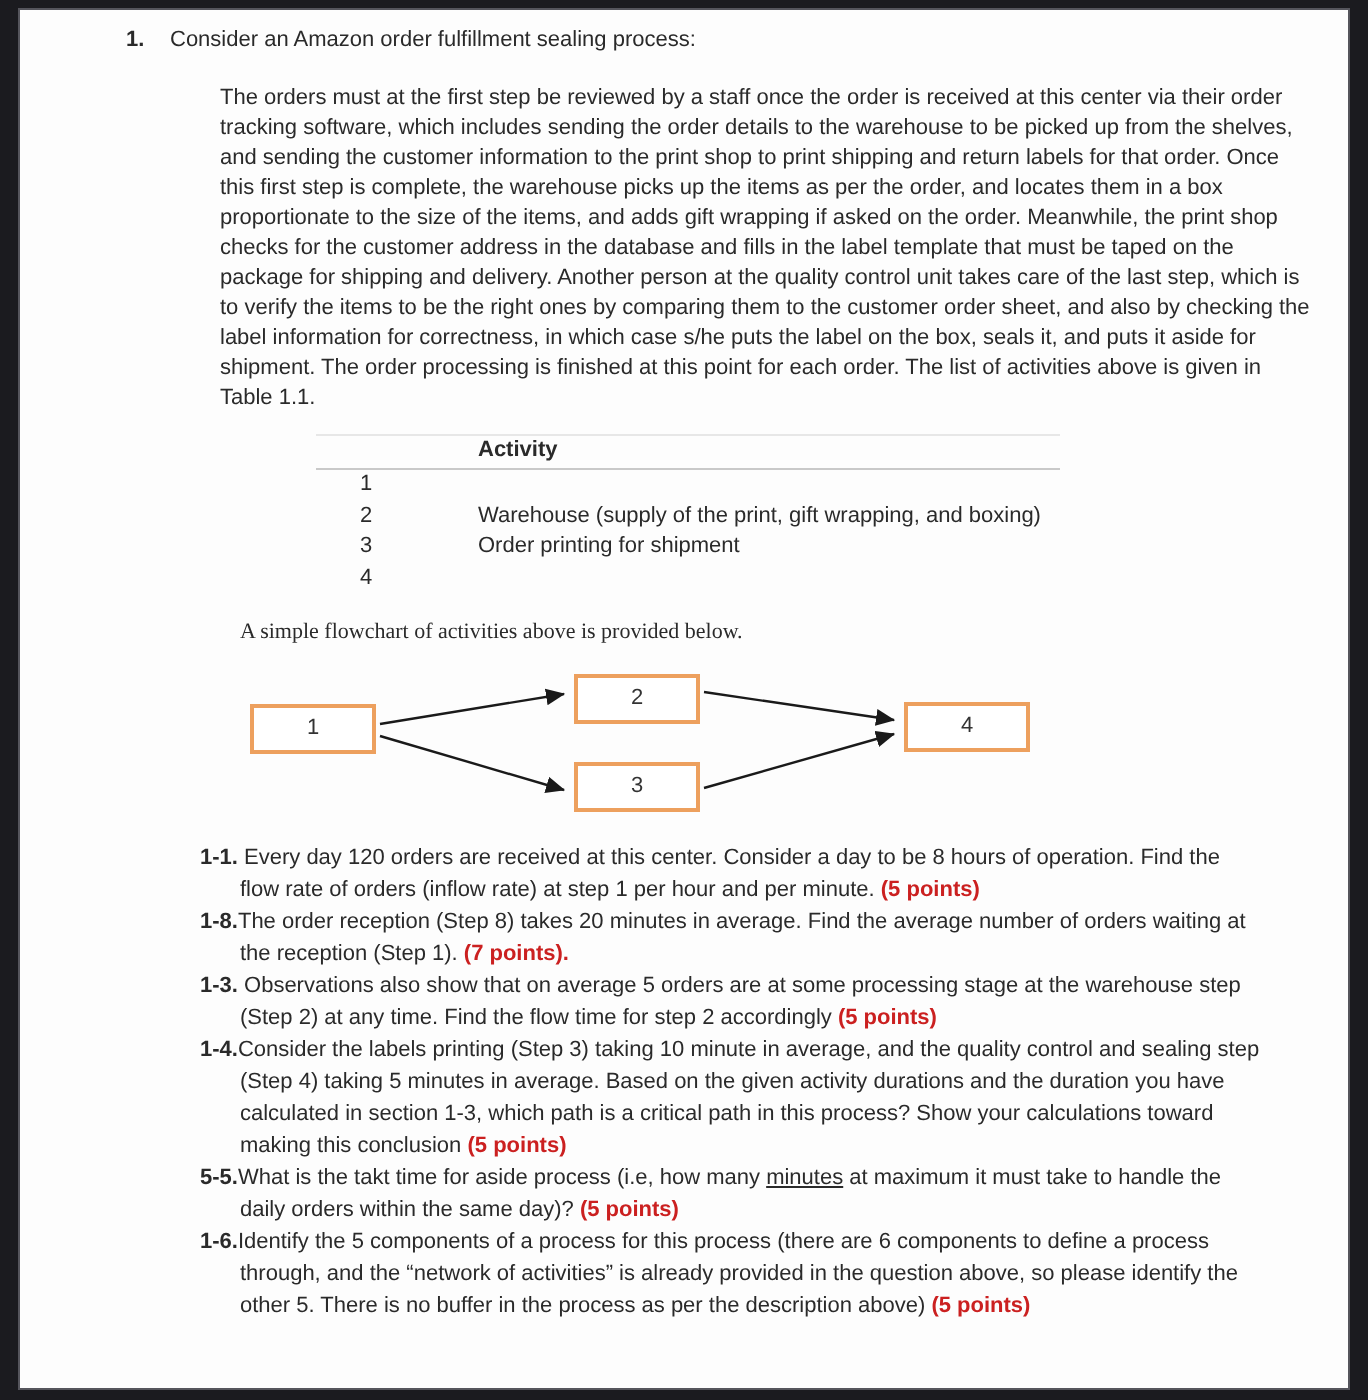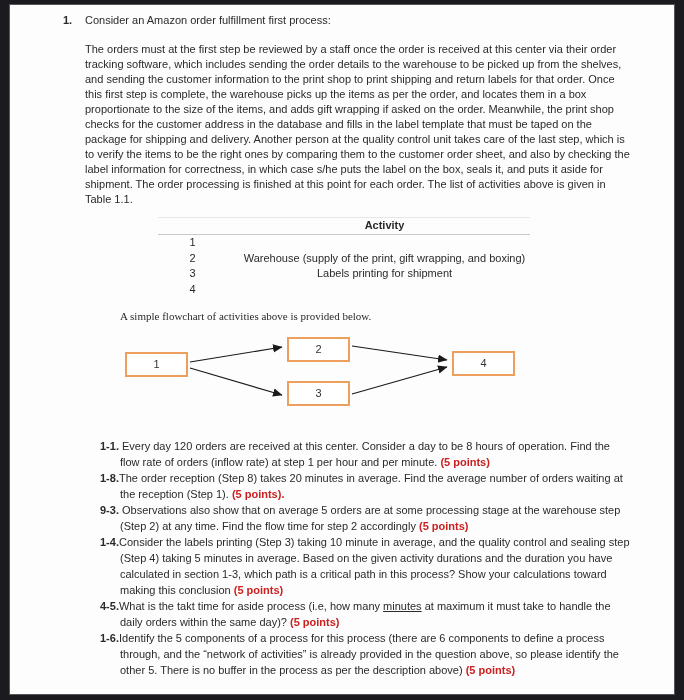--- a/index.html
+++ b/index.html
@@ -12,23 +12,23 @@
   .page{
     position:absolute;left:10px;top:5px;right:10px;bottom:6px;
     background:#fdfdfd;color:#2a2a2a;
     box-shadow:0 0 0 1px #55555c;
     font-size:11px;line-height:15px;
   }
   
   .title-row{margin:8px 0 0 53px;}
   .qno{display:inline-block;width:22px;font-weight:bold;}
   
-  .body-para{margin:14px 0 0 75px;width:549px;line-height:15px;}
+  .body-para{margin:14px 0 0 100px;width:549px;line-height:15px;}
   
-  .acttable{margin:10px 0 0 148px;width:372px;text-align:center;}
+  .acttable{margin:10px 0 0 148px;width:372px;}
   .thead{display:flex;border-bottom:1px solid #c9c9c9;padding-bottom:1px;
          border-top:1px solid #e7e7e7;}
   .trow{display:flex;line-height:15.5px;}
   .trow:first-of-type{margin-top:3px;}
   .tnum{display:inline-block;width:25px;padding-left:22px;flex:none;}
   .tact{flex:1;padding-left:34px;}
   .th{font-weight:bold;}
   
   .flowintro{margin:12px 0 0 110px;font-family:Liberation Serif, serif;}
   
@@ -38,50 +38,50 @@
     position:absolute;width:63px;height:25px;box-sizing:border-box;
     border:2px solid #eda05e;background:#fff;
     display:flex;align-items:center;justify-content:center;
     font-size:11px;color:#333;
   }
   .b1{left:0;top:17px;}
   .b2{left:162px;top:2px;}
   .b3{left:162px;top:46px;}
   .b4{left:327px;top:16px;}
   
-  .questions{margin:27px 0 0 90px;width:530px;}
+  .questions{margin:10px 0 0 90px;width:530px;}
   .q{padding-left:20px;text-indent:-20px;line-height:16px;margin:0;}
   .qnum{font-weight:bold;}
   .red{color:#cb2020;font-weight:bold;}
   .u{text-decoration:underline;text-align:center;}
 </style>
 </head>
 <body>
 
 <div class="page">
 
-  <div class="title-row"><span class="qno">1.</span><span>Consider an Amazon order fulfillment first process:</span></div>
+  <div class="title-row"><span class="qno">1.</span><span>Consider an Amazon order fulfillment sealing process:</span></div>
 
   <p class="body-para">The orders must at the first step be reviewed by a staff once the order is received at this center via their order tracking software, which includes sending the order details to the warehouse to be picked up from the shelves, and sending the customer information to the print shop to print shipping and return labels for that order. Once this first step is complete, the warehouse picks up the items as per the order, and locates them in a box proportionate to the size of the items, and adds gift wrapping if asked on the order. Meanwhile, the print shop checks for the customer address in the database and fills in the label template that must be taped on the package for shipping and delivery. Another person at the quality control unit takes care of the last step, which is to verify the items to be the right ones by comparing them to the customer order sheet, and also by checking the label information for correctness, in which case s/he puts the label on the box, seals it, and puts it aside for shipment. The order processing is finished at this point for each order. The list of activities above is given in Table 1.1.</p>
 
   <div class="acttable">
     <div class="thead">
         <span class="tnum"></span>
         <span class="tact th">Activity</span>
       </div>
     <div class="trow">
         <span class="tnum">1</span>
       </div>
     <div class="trow">
         <span class="tnum">2</span>
         <span class="tact">Warehouse (supply of the print, gift wrapping, and boxing)</span>
       </div>
     <div class="trow">
         <span class="tnum">3</span>
-        <span class="tact">Labels printing for shipment</span>
+        <span class="tact">Order printing for shipment</span>
       </div>
     <div class="trow">
         <span class="tnum">4</span>
       </div>
   </div>
 
   <p class="flowintro">A simple flowchart of activities above is provided below.</p>
 
   <div class="flow">
     <svg width="410" height="76" viewBox="0 0 410 76">
@@ -96,20 +96,20 @@
       <line x1="227" y1="59" x2="322" y2="32" stroke="#1a1a1a" stroke-width="1.2" marker-end="url(#ah)"></line>
     </svg>
     <div class="fbox b1">1</div>
     <div class="fbox b2">2</div>
     <div class="fbox b3">3</div>
     <div class="fbox b4">4</div>
   </div>
 
   <div class="questions">
     <p class="q"><span class="qnum">1-1. </span><span>Every day 120 orders are received at this center. Consider a day to be 8 hours of operation. Find the flow rate of orders (inflow rate) at step 1 per hour and per minute. </span><span class="u"></span><span></span><span class="red">(5 points)</span></p>
-    <p class="q"><span class="qnum">1-8.</span><span>The order reception (Step 8) takes 20 minutes in average. Find the average number of orders waiting at the reception (Step 1). </span><span class="u"></span><span></span><span class="red">(5 points).</span></p>
-    <p class="q"><span class="qnum">9-3. </span><span>Observations also show that on average 5 orders are at some processing stage at the warehouse step (Step 2) at any time. Find the flow time for step 2 accordingly </span><span class="u"></span><span></span><span class="red">(5 points)</span></p>
+    <p class="q"><span class="qnum">1-8.</span><span>The order reception (Step 8) takes 20 minutes in average. Find the average number of orders waiting at the reception (Step 1). </span><span class="u"></span><span></span><span class="red">(7 points).</span></p>
+    <p class="q"><span class="qnum">1-3. </span><span>Observations also show that on average 5 orders are at some processing stage at the warehouse step (Step 2) at any time. Find the flow time for step 2 accordingly </span><span class="u"></span><span></span><span class="red">(5 points)</span></p>
     <p class="q"><span class="qnum">1-4.</span><span>Consider the labels printing (Step 3) taking 10 minute in average, and the quality control and sealing step (Step 4) taking 5 minutes in average. Based on the given activity durations and the duration you have calculated in section 1-3, which path is a critical path in this process? Show your calculations toward making this conclusion </span><span class="u"></span><span></span><span class="red">(5 points)</span></p>
-    <p class="q"><span class="qnum">4-5.</span><span>What is the takt time for aside process (i.e, how many </span><span class="u">minutes</span><span> at maximum it must take to handle the daily orders within the same day)? </span><span class="red">(5 points)</span></p>
+    <p class="q"><span class="qnum">5-5.</span><span>What is the takt time for aside process (i.e, how many </span><span class="u">minutes</span><span> at maximum it must take to handle the daily orders within the same day)? </span><span class="red">(5 points)</span></p>
     <p class="q"><span class="qnum">1-6.</span><span>Identify the 5 components of a process for this process (there are 6 components to define a process through, and the “network of activities” is already provided in the question above, so please identify the other 5. There is no buffer in the process as per the description above) </span><span class="u"></span><span></span><span class="red">(5 points)</span></p>
   </div>
 
 </div>
 
 </body></html>

